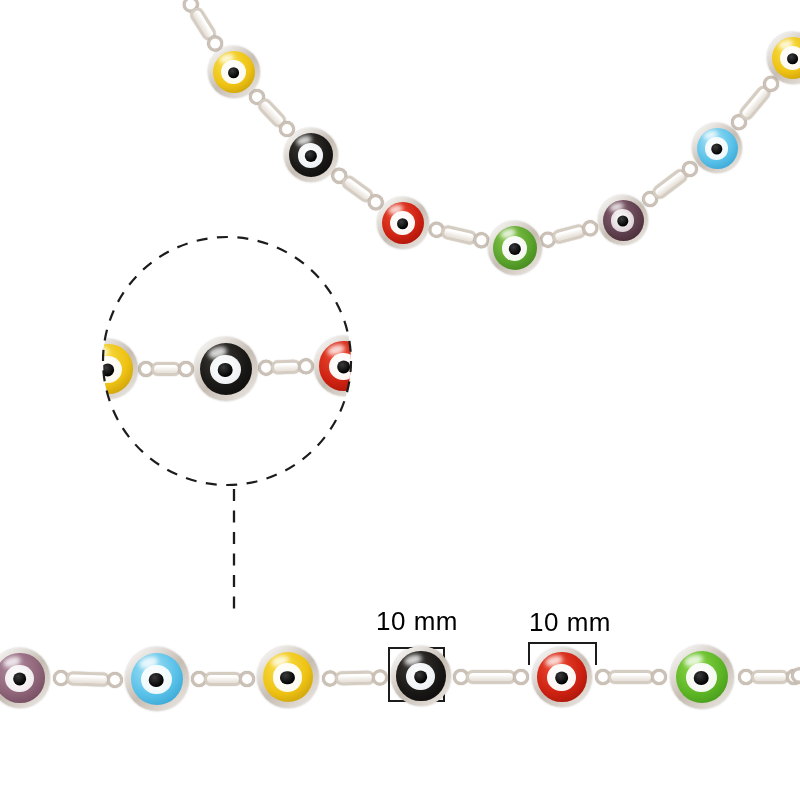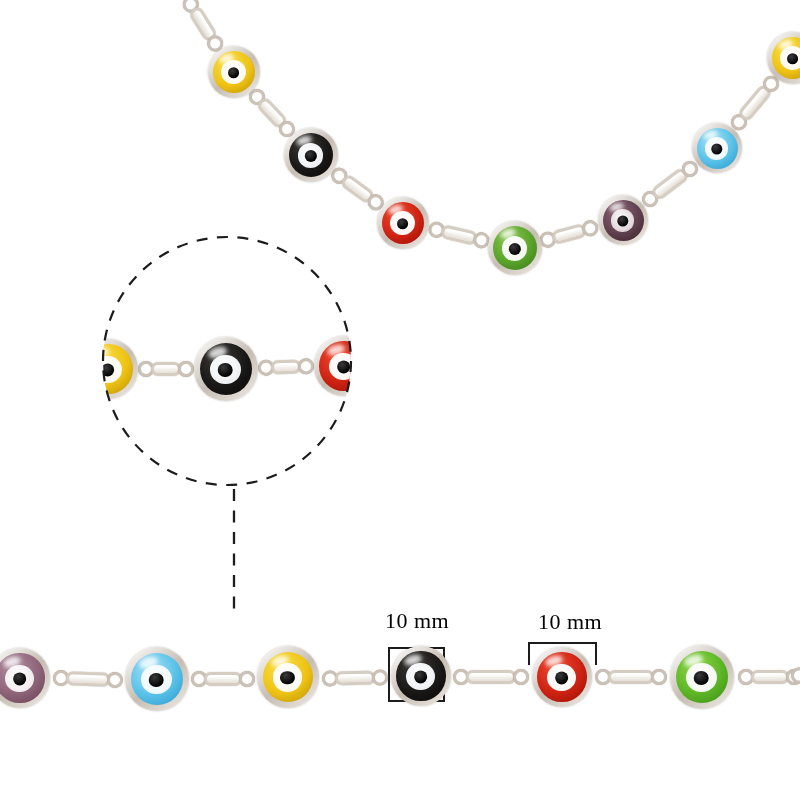--- a/index.html
+++ b/index.html
@@ -9,22 +9,22 @@
   }
   .layer{position:absolute;left:0;top:0;width:800px;height:800px;}
   svg.layer{pointer-events:none;}
   #under-svg{z-index:1;}
   .chain{z-index:2;}
   #magnifier{
     position:absolute;border-radius:50%;overflow:hidden;z-index:2;
   }
   #over-svg{z-index:3;}
   .size-label{
-    position:absolute;z-index:4;color:#000;font-size:22px;font-weight:500;
-    letter-spacing:0.5px;transform:translate(-50%,-50%);white-space:nowrap;font-family:Liberation Serif, serif;
+    position:absolute;z-index:4;color:#000;font-size:26px;font-weight:500;
+    letter-spacing:0.5px;transform:translate(-50%,-50%);white-space:nowrap;
   }
   
   .bead{
     position:absolute;border-radius:50%;
     background:linear-gradient(140deg,#fcfbfa 4%,#c6bdb3 52%,#ece8e3 96%);
     box-shadow:0 0 2px rgba(60,50,40,.35);
   }
   .bead .glass{position:absolute;inset:9%;border-radius:50%;overflow:hidden;}
   .bead .iris{position:absolute;left:20%;top:23%;width:58%;height:56%;border-radius:50%;}
   .bead .pupil{

